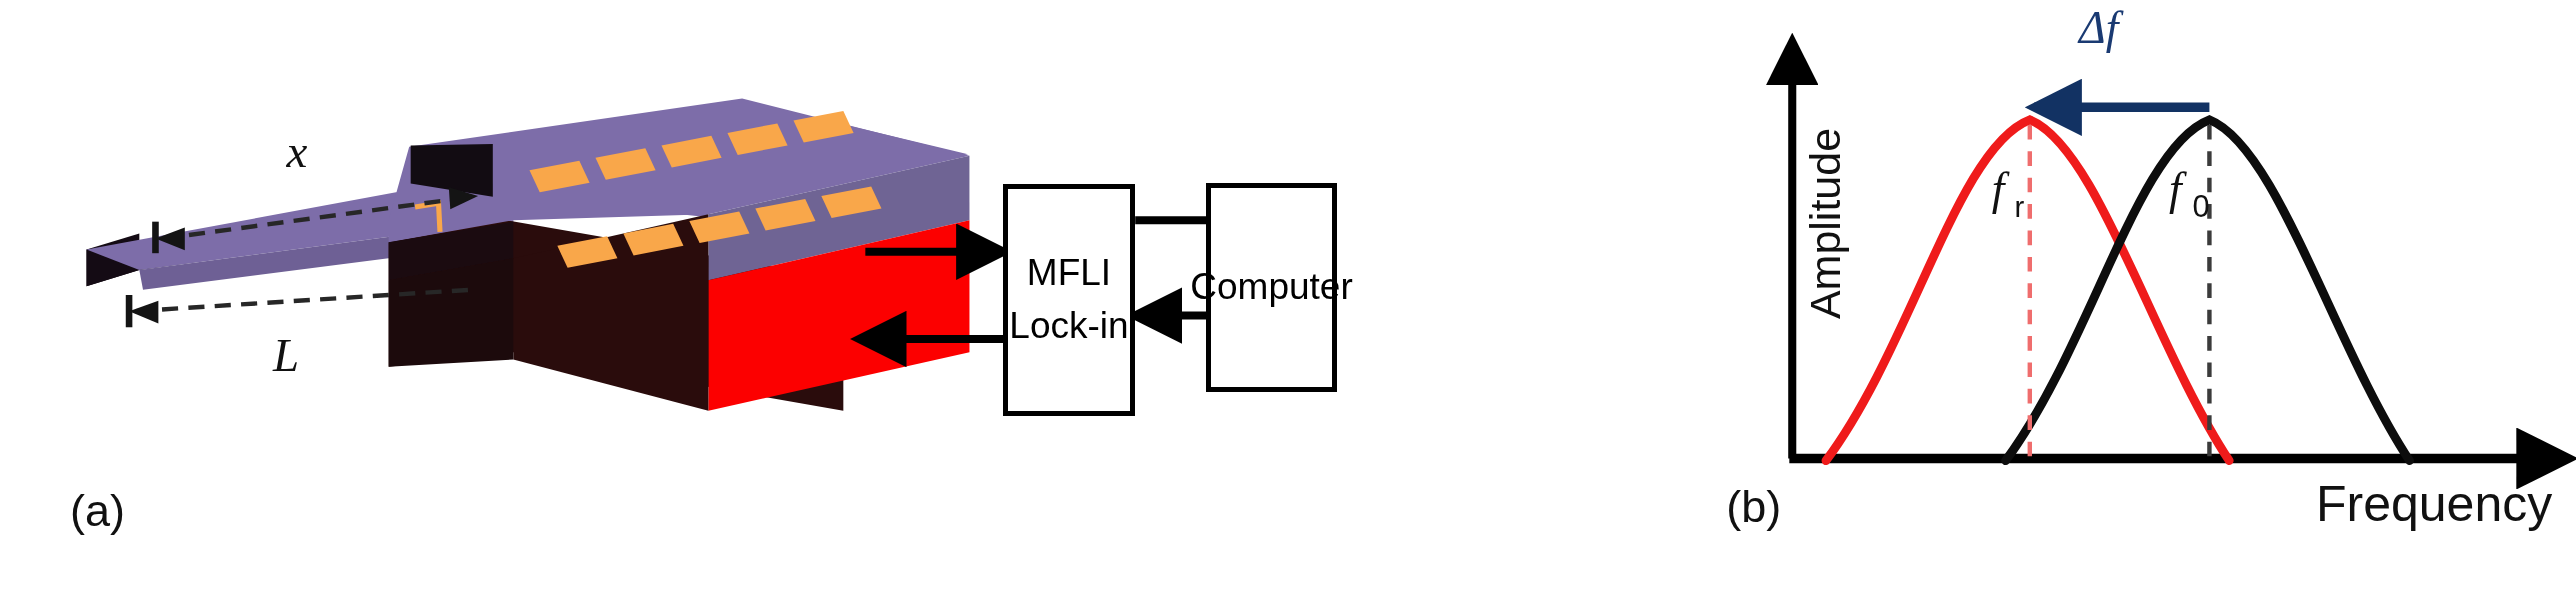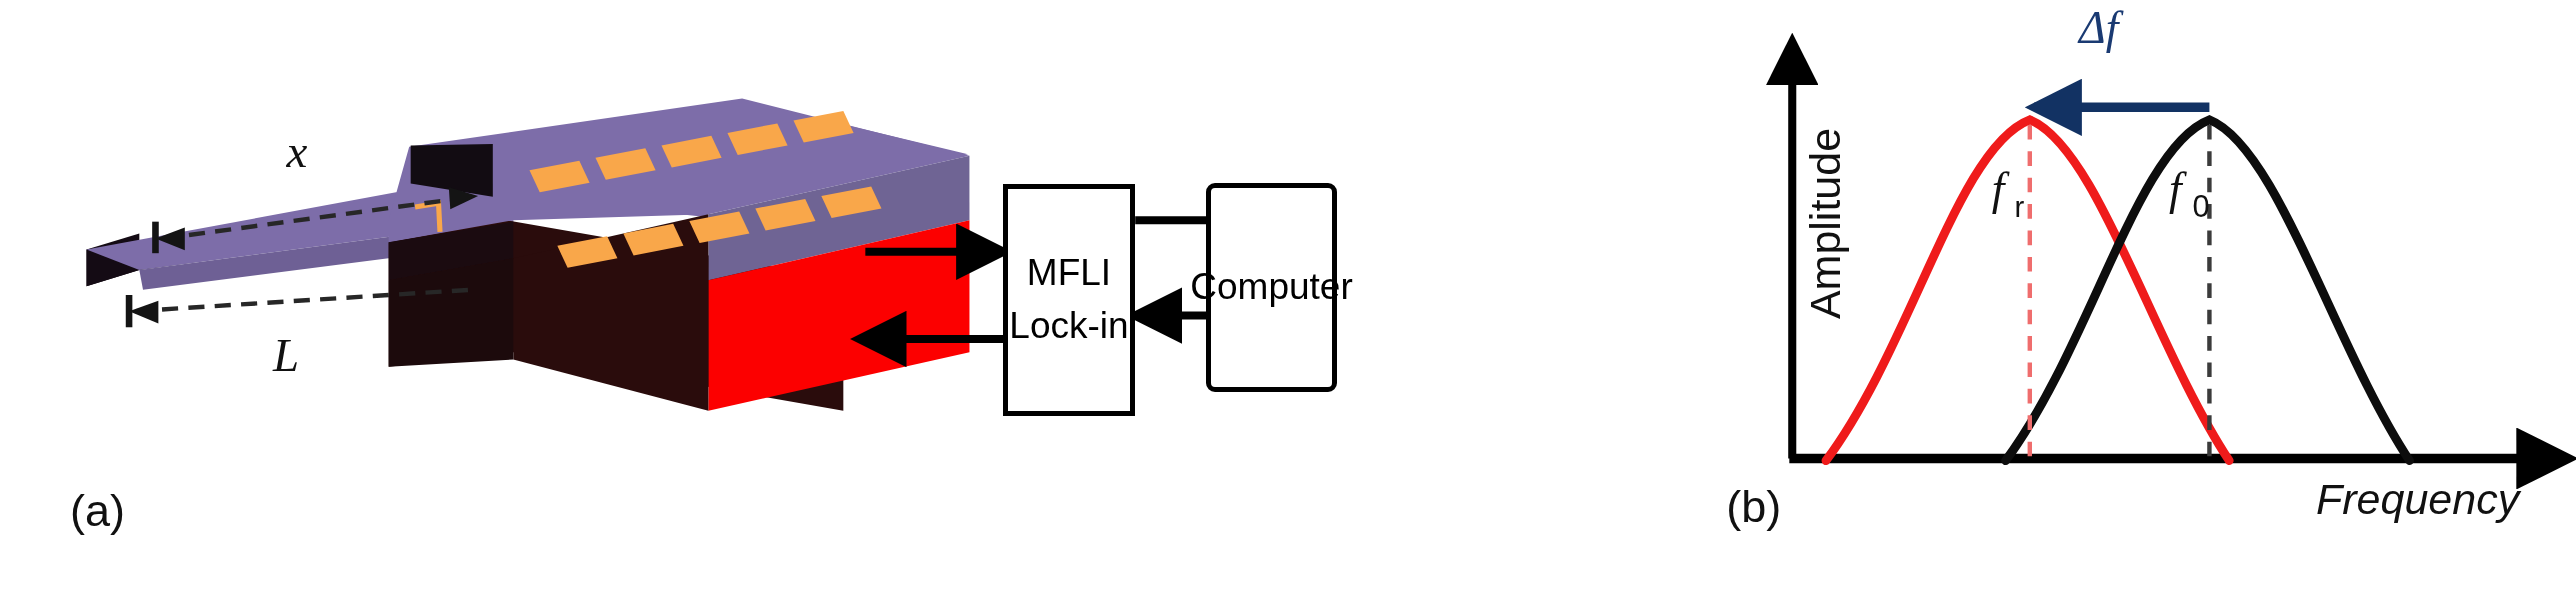--- a/index.html
+++ b/index.html
@@ -128,21 +128,21 @@
       <line x1="1368" y1="462" x2="1172" y2="462" stroke="#000000" stroke-width="11" marker-end="url(#arrowBlk)"></line>
       <line x1="1548" y1="300" x2="1742" y2="300" stroke="#000000" stroke-width="11" marker-end="url(#arrowBlk)"></line>
       <line x1="1742" y1="430" x2="1548" y2="430" stroke="#000000" stroke-width="11" marker-end="url(#arrowBlk)"></line>
     </svg>
 
     <div class="abs block-box" style="left:1003px;top:184px;width:132px;height:232px;">
       <span>MFLI</span>
       <span>Lock-in</span>
     </div>
 
-    <div class="abs block-box" style="left:1206px;top:183px;width:131px;height:209px;border-radius:9px;">
+    <div class="abs block-box" style="left:1206px;top:183px;width:131px;height:209px;">
       <span>Computer</span>
     </div>
 
     <div class="abs panel-label" style="left:70px;top:488px;">(a)</div>
   </div>
 
   <div class="abs" style="left:1716px;top:0;width:860px;height:492px;">
 
     <svg width="860" height="590" viewBox="0 0 1173 804">
       <defs>
@@ -177,19 +177,19 @@
         <text class="math-italic" x="618" y="278" font-size="62" fill="#111">f</text>
         <text class="sans-lbl" x="650" y="296" font-size="42" fill="#111">0</text>
       </g>
     </svg>
 
     <div class="abs" style="left:-7.3px;top:198px;width:235px;height:51px;
                             transform:rotate(-90deg);transform-origin:117px 26px;
                             display:flex;align-items:center;justify-content:center;
                             font-size:43px;color:#111;white-space:nowrap;">Amplitude</div>
 
-    <div class="abs" style="left:600px;top:475px;font-size:43px;color:#111;white-space:nowrap;font-style:italic;">Frequency</div>
+    <div class="abs" style="left:600px;top:475px;font-size:50px;color:#111;white-space:nowrap;">Frequency</div>
 
     <div class="abs panel-label" style="left:10.3px;top:484px;">(b)</div>
   </div>
 
 </div>
 
 
 </body></html>

